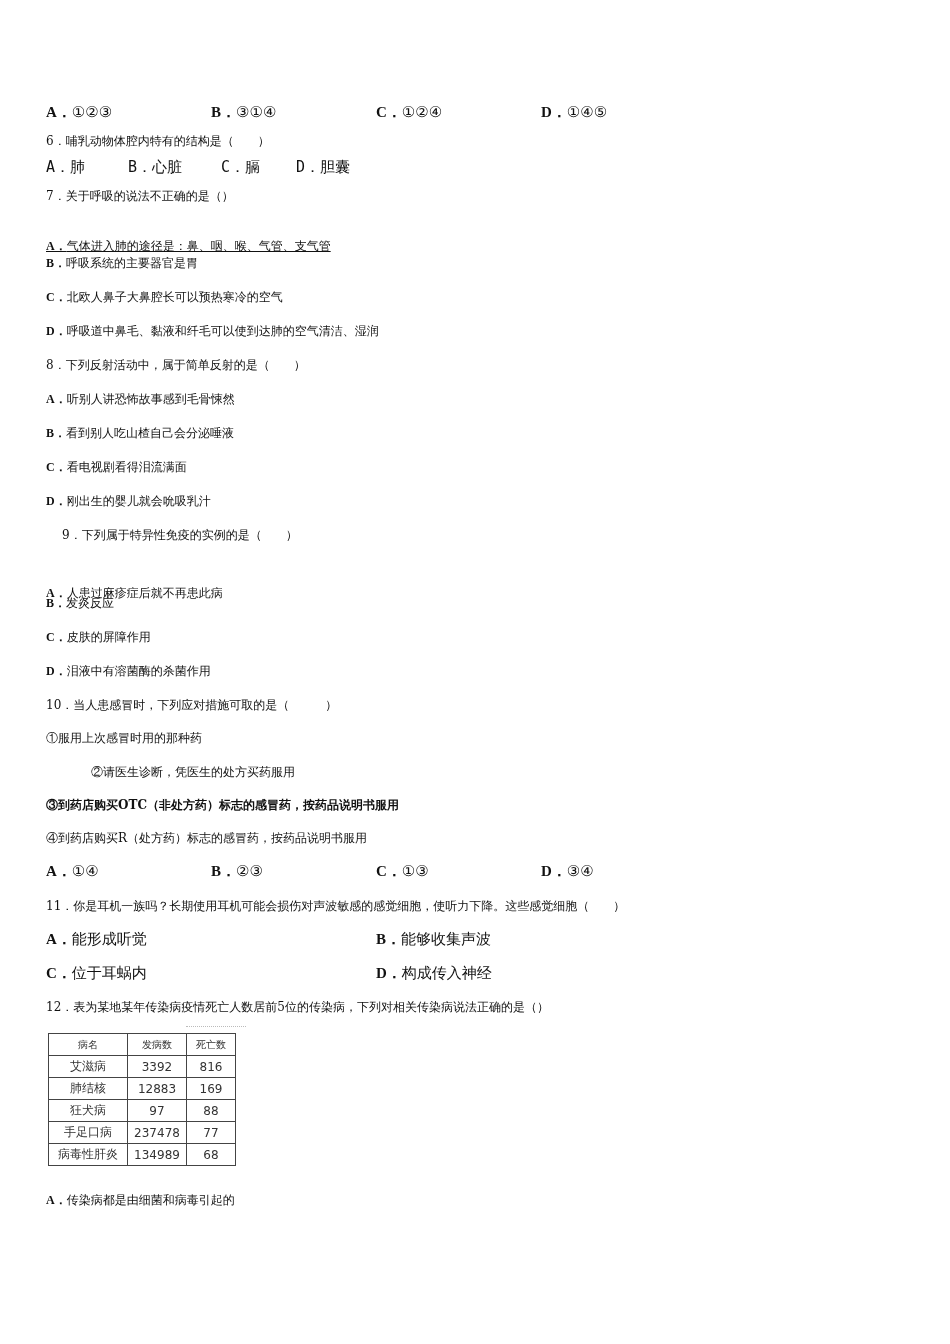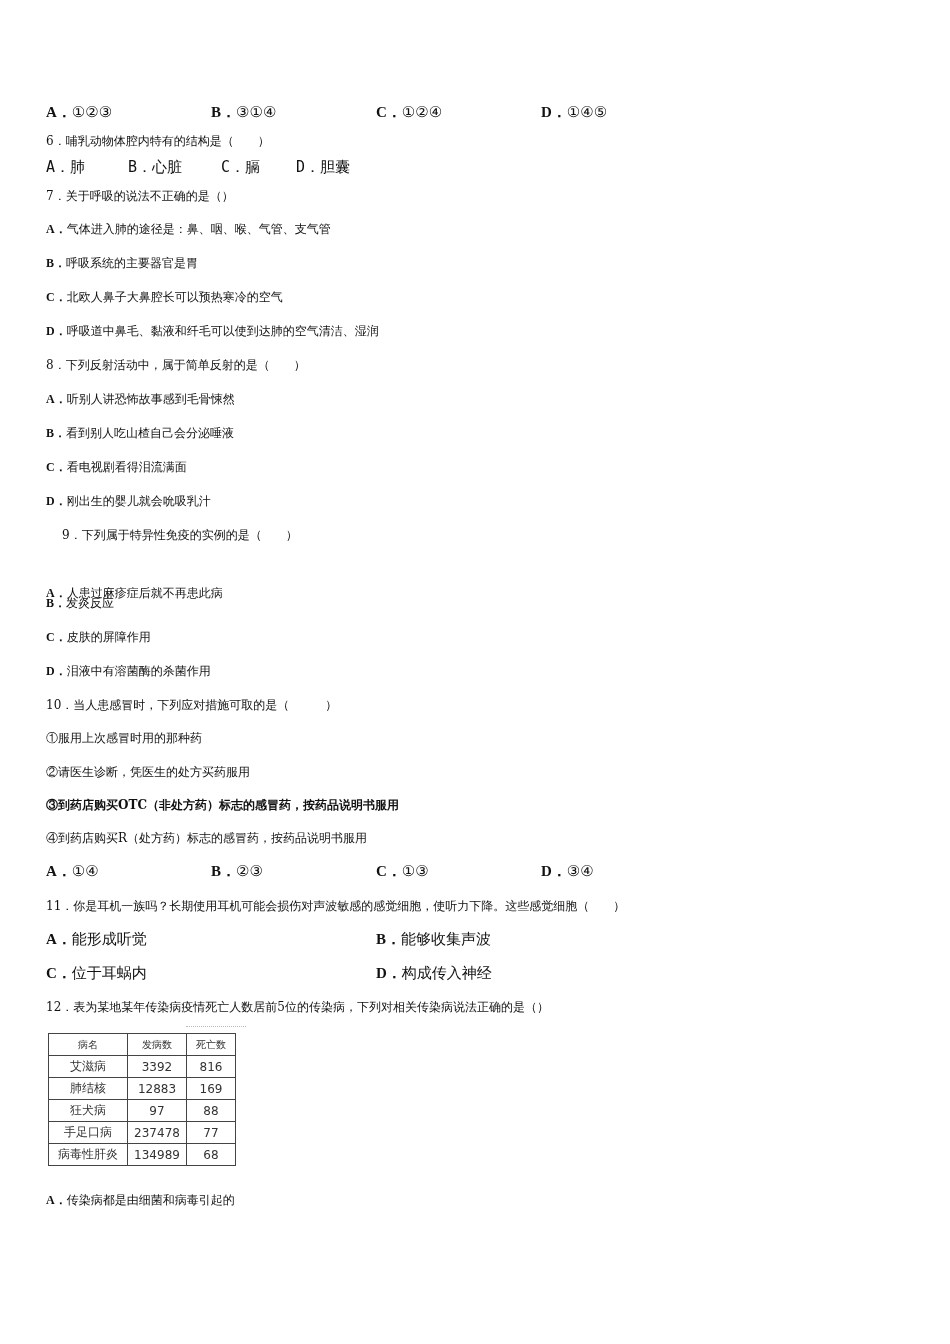--- a/index.html
+++ b/index.html
@@ -29,40 +29,40 @@
 
 <div class="line" style="top:131px;">6．哺乳动物体腔内特有的结构是（　　）</div>
 <div class="row4" style="top:157px;">
   <span class="cell" style="left:0;"><span class="mono-letter">A．</span><span>肺</span></span>
   <span class="cell" style="left:82px;"><span class="mono-letter">B．</span><span>心脏</span></span>
   <span class="cell" style="left:175px;"><span class="mono-letter">C．</span><span>膈</span></span>
   <span class="cell" style="left:250px;"><span class="mono-letter">D．</span><span>胆囊</span></span>
 </div>
 
 <div class="line" style="top:186px;">7．关于呼吸的说法不正确的是（）</div>
-<div class="line" style="top:219px;"><span class="opt-letter">A．</span><span>气体进入肺的途径是：鼻、咽、喉、气管、支气管</span></div>
+<div class="line" style="top:236px;text-decoration:underline;"><span class="opt-letter">A．</span><span>气体进入肺的途径是：鼻、咽、喉、气管、支气管</span></div>
 <div class="line" style="top:253px;"><span class="opt-letter">B．</span><span>呼吸系统的主要器官是胃</span></div>
 <div class="line" style="top:287px;"><span class="opt-letter">C．</span><span>北欧人鼻子大鼻腔长可以预热寒冷的空气</span></div>
 <div class="line" style="top:321px;"><span class="opt-letter">D．</span><span>呼吸道中鼻毛、黏液和纤毛可以使到达肺的空气清洁、湿润</span></div>
 
 <div class="line" style="top:355px;">8．下列反射活动中，属于简单反射的是（　　）</div>
 <div class="line" style="top:389px;"><span class="opt-letter">A．</span><span>听别人讲恐怖故事感到毛骨悚然</span></div>
 <div class="line" style="top:423px;"><span class="opt-letter">B．</span><span>看到别人吃山楂自己会分泌唾液</span></div>
 <div class="line" style="top:457px;"><span class="opt-letter">C．</span><span>看电视剧看得泪流满面</span></div>
 <div class="line" style="top:491px;"><span class="opt-letter">D．</span><span>刚出生的婴儿就会吮吸乳汁</span></div>
 
 <div class="line" style="top:525px;margin-left:16px;">9．下列属于特异性免疫的实例的是（　　）</div>
 <div class="line" style="top:583px;"><span class="opt-letter">A．</span><span>人患过麻疹症后就不再患此病</span></div>
 <div class="line" style="top:593px;"><span class="opt-letter">B．</span><span>发炎反应</span></div>
 <div class="line" style="top:627px;"><span class="opt-letter">C．</span><span>皮肤的屏障作用</span></div>
 <div class="line" style="top:661px;text-align:right;"><span class="opt-letter">D．</span><span>泪液中有溶菌酶的杀菌作用</span></div>
 
 <div class="line" style="top:695px;">10．当人患感冒时，下列应对措施可取的是（　　　）</div>
 <div class="line" style="top:728px;">①服用上次感冒时用的那种药</div>
-<div class="line" style="top:762px;">②请医生诊断，凭医生的处方买药服用</div>
+<div class="line" style="top:762px;margin-left:45px;">②请医生诊断，凭医生的处方买药服用</div>
 <div class="line" style="top:795px;font-weight:bold;">③到药店购买OTC（非处方药）标志的感冒药，按药品说明书服用</div>
 <div class="line" style="top:828px;">④到药店购买R（处方药）标志的感冒药，按药品说明书服用</div>
 <div class="row4" style="top:861px;">
   <span class="cell" style="left:0;"><span class="opt-letter">A．</span><span>①④</span></span>
   <span class="cell" style="left:165px;"><span class="opt-letter">B．</span><span>②③</span></span>
   <span class="cell" style="left:330px;"><span class="opt-letter">C．</span><span>①③</span></span>
   <span class="cell" style="left:495px;"><span class="opt-letter">D．</span><span>③④</span></span>
 </div>
 
 <div class="line" style="top:896px;">11．你是耳机一族吗？长期使用耳机可能会损伤对声波敏感的感觉细胞，使听力下降。这些感觉细胞（　　）</div>

